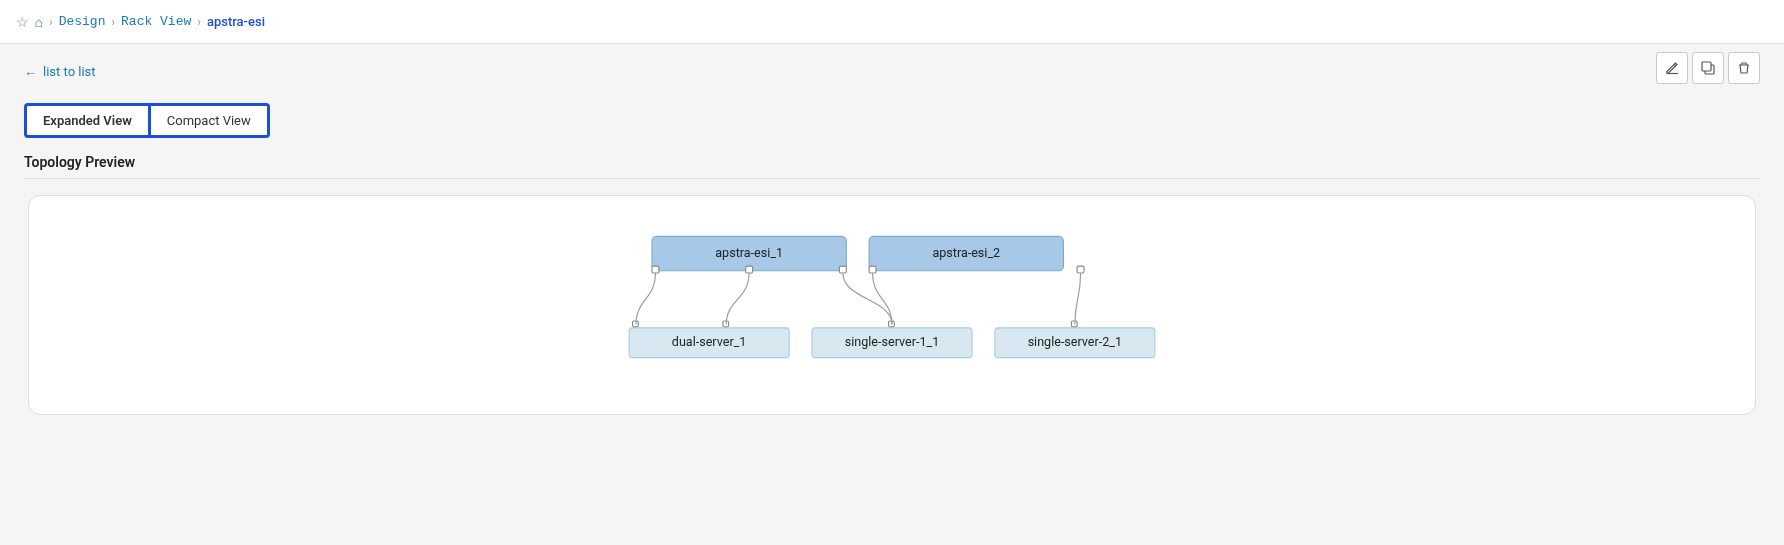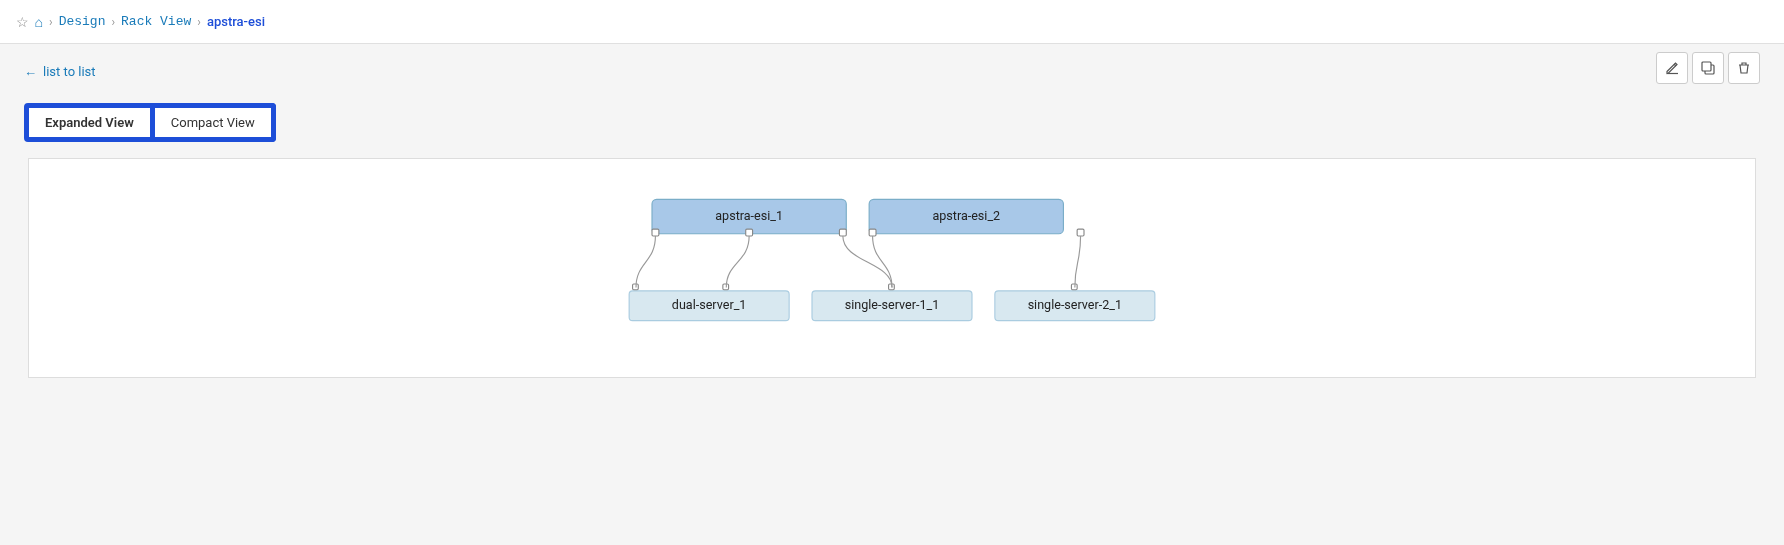--- a/index.html
+++ b/index.html
@@ -67,21 +67,21 @@
       font-size: 14px;
     }
 
     .view-tabs {
       display: flex;
       gap: 0;
       margin-bottom: 16px;
     }
     .view-tab {
       padding: 7px 16px;
-      border: 5px solid #1d4ed8;
+      border: 3px solid #1d4ed8;
       background: #fff;
       cursor: pointer;
       font-size: 13px;
       color: #333;
     }
     .view-tab:first-child {
       border-radius: 4px 0 0 4px;
       background: #fff;
       font-weight: 500;
     }
@@ -100,21 +100,21 @@
       color: #222;
       margin-bottom: 0;
       padding-bottom: 8px;
       border-bottom: 1px solid #e0e0e0;
       margin-bottom: 16px;
     }
 
     .topology-container {
       background: #fff;
       border: 1px solid #ddd;
-      border-radius: 0;
+      border-radius: 12px;
       padding: 20px;
       min-height: 220px;
       display: flex;
       align-items: center;
       justify-content: center;
       position: relative;
       margin: 0 4px;
     }
 
     .topology-svg {
@@ -203,20 +203,21 @@
       <span>list to list</span>
     </a>
 
     
     <div class="view-tabs">
       <div class="view-tab active">Expanded View</div>
       <div class="view-tab">Compact View</div>
     </div>
 
     
+    <div class="section-title">Topology Preview</div>
 
     
     <div class="topology-container">
       <svg class="topology-svg" viewBox="0 0 520 140" xmlns="http://www.w3.org/2000/svg">
 
         <rect x="50" y="10" width="170" height="30" rx="4" class="node-switch"></rect>
         <text x="135" y="25" class="node-text">apstra-esi_1</text>
 
         <rect x="50" y="36" width="6" height="6" rx="1" class="port-dot"></rect>
         <rect x="132" y="36" width="6" height="6" rx="1" class="port-dot"></rect>

